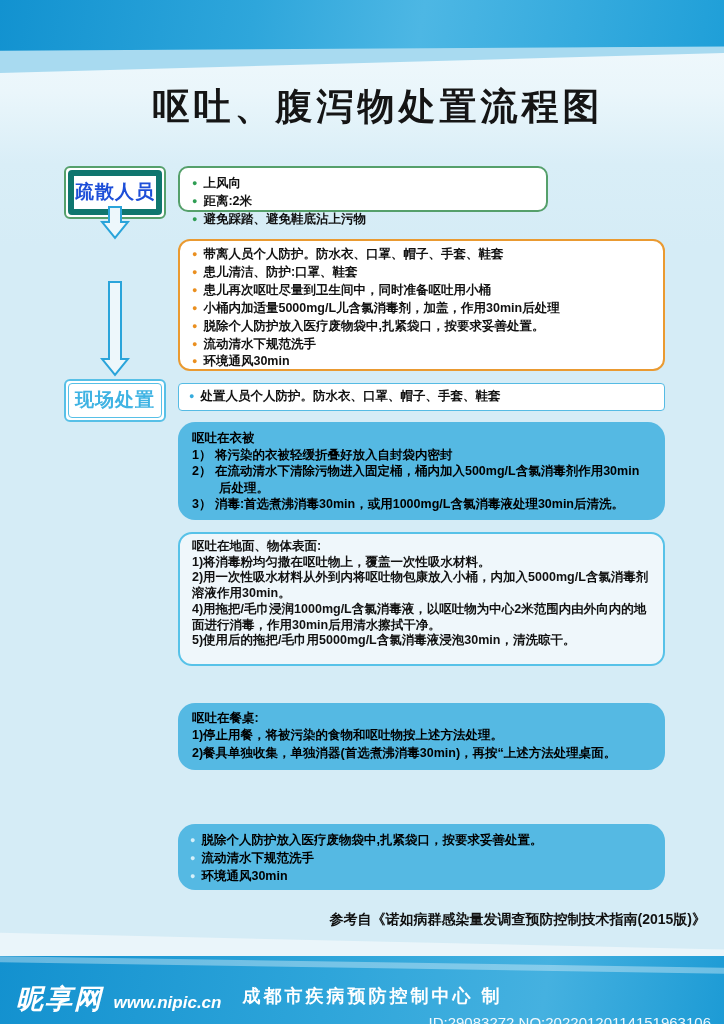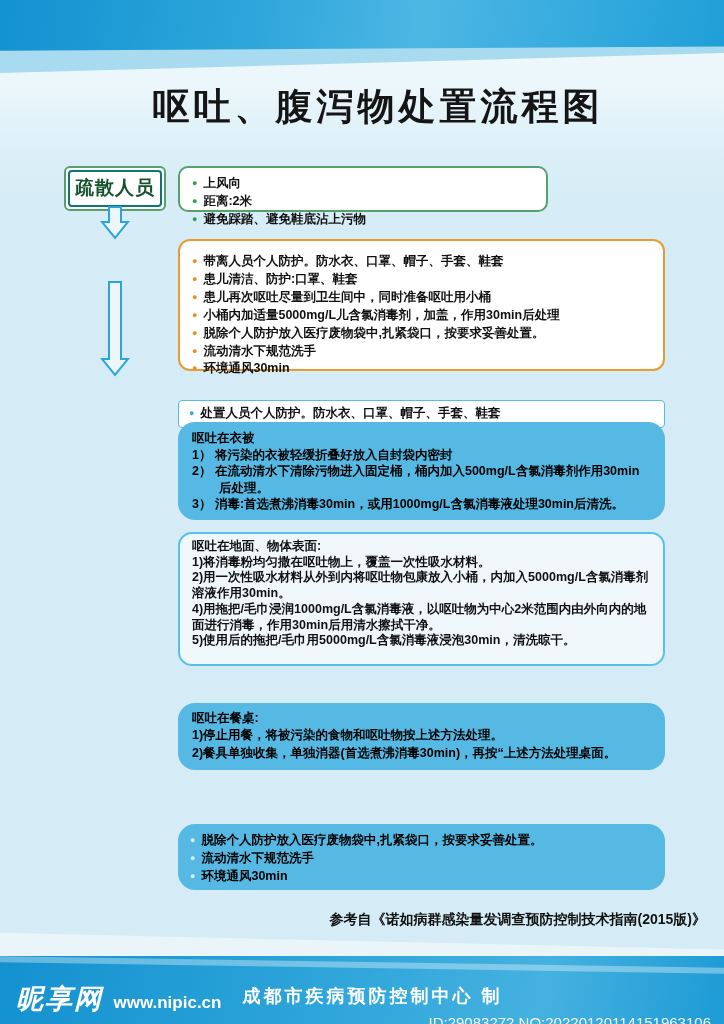--- a/index.html
+++ b/index.html
@@ -14,21 +14,21 @@
     clip-path:polygon(0 18%,100% 2%,100% 26%,0 100%);}
   
   .title{position:absolute;left:0;top:82px;width:724px;text-align:center;
     font-size:37px;font-weight:bold;color:#151515;letter-spacing:4px;margin-left:16px;}
   
   .step{position:absolute;left:64px;width:102px;box-sizing:border-box;border-radius:6px;
     padding:2px;background:#fff;}
   .step-in{border-radius:4px;text-align:center;font-size:19px;font-weight:bold;
     padding:3px 0 4px 0;letter-spacing:1px;}
   .step-green{border:2px solid #55a06b;}
-  .step-green .step-in{border:2px solid #0f766e;color:#14532d;}
+  .step-green .step-in{border:6px solid #0f766e;color:#1d4ed8;}
   .step-orange{border:2px solid #e8962c;}
   .step-orange .step-in{border:1px solid #e8962c;color:#e8941f;}
   .step-blue{border:2px solid #57c0e7;}
   .step-blue .step-in{border:1px solid #57c0e7;color:#3fb3e3;}
   #step1{top:166px;}
   #step2{top:240px;}
   #step3{top:379px;}
   .arrow{position:absolute;left:100px;}
   #arrow1{top:206px;}
   #arrow2{top:281px;}
@@ -39,43 +39,43 @@
   .fill-blue{background:#55b9e3;color:#000000;border-radius:17px;}
   .bx-h{font-weight:bold;}
   .li{white-space:normal;}
   .bullets .li::before{content:"\25CF";font-size:9px;margin-right:6px;position:relative;top:-1px;}
   .b-green .li::before{color:#2f9e54;}
   .b-orange .li::before{color:#ea8f1f;}
   .b-blue .li::before{color:#35abdd;}
   .b-pale .li::before{color:#d6f0fa;}
   .hang .li{padding-left:2.15em;text-indent:-2.15em;}
   #box-evacuate{top:166px;height:46px;width:370px;border-color:#55a06b;padding:7px 12px;}
-  #box-remove{top:239px;height:132px;border-color:#ea9a31;border-radius:12px;padding:12px 12px;line-height:16.9px;}
-  #box-ppe{top:400px;height:28px;border-color:#55bbe4;border-width:1.5px;border-radius:4px;padding:4px 10px;}
+  #box-remove{top:239px;height:132px;border-color:#ea9a31;border-radius:12px;padding:5px 12px;line-height:16.9px;}
+  #box-ppe{top:383px;height:28px;border-color:#55bbe4;border-width:1.5px;border-radius:4px;padding:4px 10px;}
   #box-clothes{top:422px;height:98px;padding:8px 14px;line-height:16.5px;}
   #box-ground{top:532px;height:134px;background:#eff7fb;border:2px solid #57c2e8;border-radius:14px;
     padding:5px 12px;line-height:15.7px;}
   #box-table{top:675px;height:67px;padding:7px 14px;line-height:17.3px;margin-top:28px;}
   #box-toilet{top:753px;height:63px;background:#fff;border:2px solid #57c2e8;border-radius:8px;padding:5px 12px;}
   #box-final{top:824px;height:66px;padding:8px 12px;}
   
   .reference{position:absolute;right:18px;top:911px;font-size:14px;font-weight:bold;color:#111;}
   
   .bottom-wedge{position:absolute;left:0;top:926px;width:724px;height:38px;background:#eaf5fa;
     clip-path:polygon(0 18%,100% 62%,100% 100%,0 100%);}
   .bottom-band{position:absolute;left:0;top:956px;width:724px;height:68px;
     background:linear-gradient(100deg,#1391cf 0%,#2ea5da 45%,#45b1e0 75%,#1d9bd5 100%);}
   .band-streak{position:absolute;left:0;top:6px;width:724px;height:6px;
     background:rgba(255,255,255,0.35);transform:skewY(0.9deg);}
   .footer-org{position:absolute;left:50%;transform:translateX(-46%);top:28px;
     font-size:18px;font-weight:bold;color:#ffffff;letter-spacing:3px;white-space:nowrap;}
   .footer-id{position:absolute;right:13px;top:58px;font-size:15px;color:rgba(255,255,255,0.93);white-space:nowrap;text-align:right;}
   .wm{position:absolute;left:16px;top:25px;white-space:nowrap;}
   .wm-name{font-size:27px;font-weight:bold;font-style:italic;color:#fff;letter-spacing:2px;}
-  .wm-url{font-size:17px;font-weight:bold;color:#fff;margin-left:6px;margin-top:8px;}
+  .wm-url{font-size:17px;font-weight:bold;font-style:italic;color:#fff;margin-left:6px;margin-top:8px;}
 </style>
 </head>
 <body>
 
 <div class="poster">
 
   <div class="top-band"></div>
   <div class="top-wedge"></div>
 
   <div class="title">呕吐、腹泻物处置流程图</div>
@@ -85,20 +85,23 @@
   </div>
   <div class="arrow" id="arrow1">
     <svg width="30" height="34" viewBox="0 0 30 34">
       <path d="M9,1 L21,1 L21,16 L28,16 L15,32 L2,16 L9,16 Z" fill="#edf7fb" stroke="#2aa4da" stroke-width="2"></path>
     </svg>
   </div>
   <div class="arrow" id="arrow2">
     <svg width="30" height="96" viewBox="0 0 30 96">
       <path d="M9,1 L21,1 L21,78 L28,78 L15,94 L2,78 L9,78 Z" fill="#edf7fb" stroke="#2aa4da" stroke-width="2"></path>
     </svg>
+  </div>
+  <div class="step step-blue" id="step3">
+    <div class="step-in">现场处置</div>
   </div>
 
   <div class="cbox white-box bullets b-green" id="box-evacuate">
       <div class="li">上风向</div>
       <div class="li">距离:2米</div>
       <div class="li">避免踩踏、避免鞋底沾上污物</div>
     </div>
 
   <div class="cbox white-box bullets b-orange" id="box-remove">
       <div class="li">带离人员个人防护。防水衣、口罩、帽子、手套、鞋套</div>

